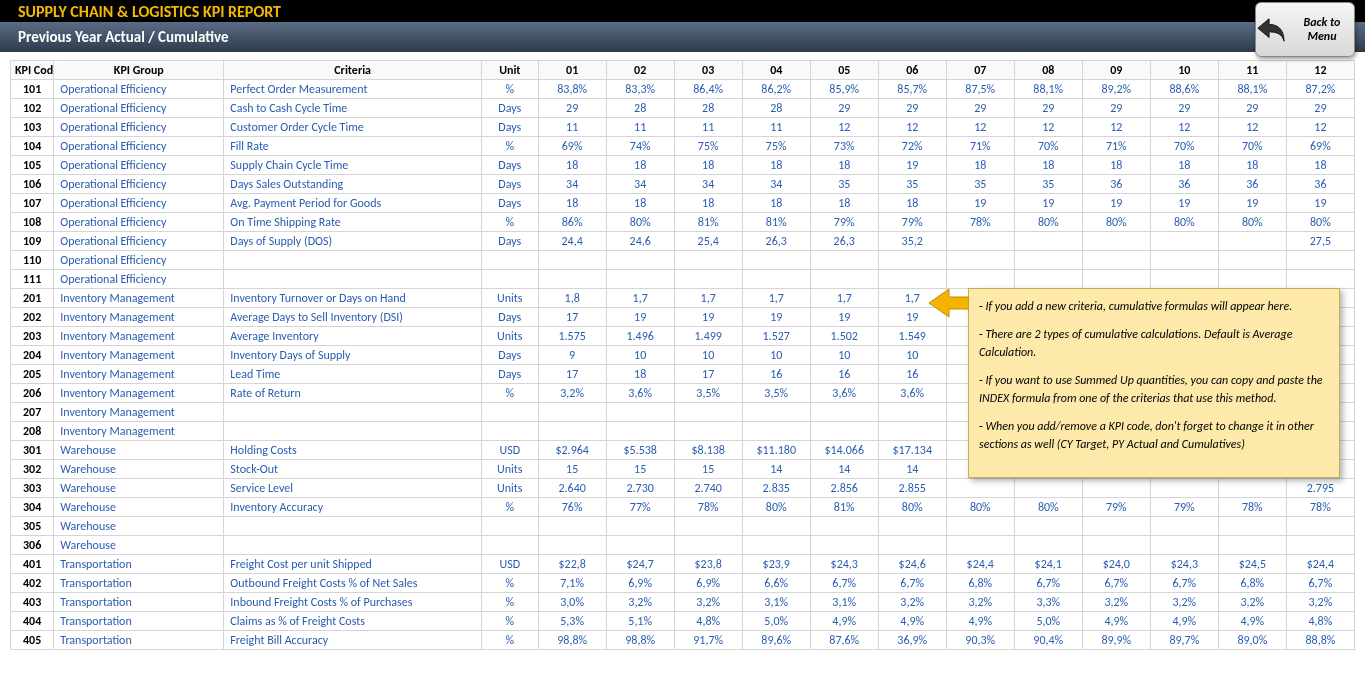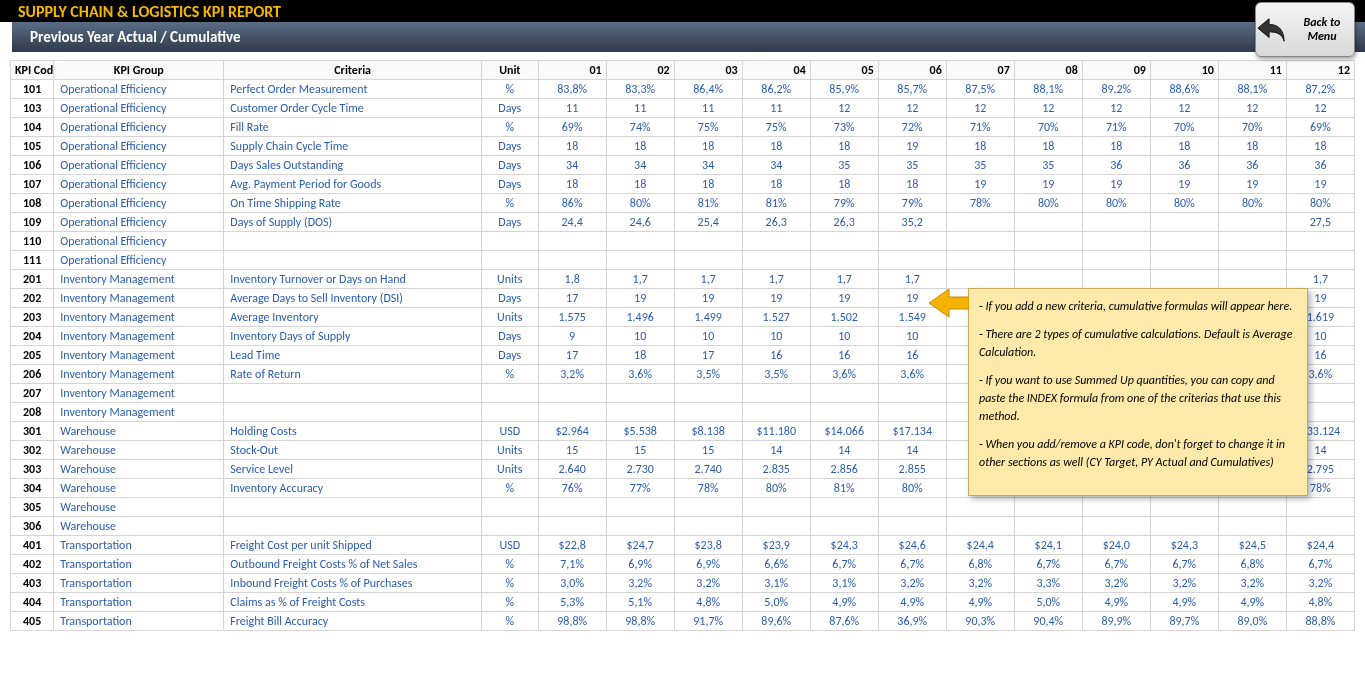--- a/index.html
+++ b/index.html
@@ -1,42 +1,42 @@
 <!DOCTYPE html>
 <html><head>
 <meta charset="utf-8">
 <style>
   * { box-sizing: border-box; margin: 0; padding: 0; }
   body { font-family: Calibri, "Segoe UI", Arial, sans-serif; background: #fff; font-size: 13px; width: 1365px; }
   .header-black { background: #000; color: #fff; height: 22px; display: flex; align-items: center; padding-left: 18px; }
   .header-black .title { color: #f5b800; font-weight: bold; font-size: 16px; }
-  .header-gray { background: linear-gradient(to bottom, #5a6d85, #2e3a4a); color: #fff; height: 30px; display: flex; align-items: center; padding-left: 18px; font-weight: bold; font-size: 15px; margin-left: 12px; }
+  .header-gray { background: linear-gradient(to bottom, #5a6d85, #2e3a4a); color: #fff; height: 30px; display: flex; align-items: center; padding-left: 18px; font-weight: bold; font-size: 15px; }
   .back-btn { position: absolute; right: 10px; top: 2px; width: 100px; height: 55px; background: linear-gradient(to bottom, #f5f5f5, #d8d8d8); border: 1px solid #888; border-radius: 6px; display: flex; align-items: center; justify-content: center; cursor: pointer; box-shadow: 1px 2px 4px rgba(0,0,0,0.4); }
   .back-btn svg { margin-right: 4px; }
   .back-btn .lbl { font-weight: bold; font-style: italic; font-size: 12px; line-height: 1.1; text-align: center; }
   .header-wrap { position: relative; }
   .table-wrap { padding: 8px 10px 0 10px; }
   table { border-collapse: collapse; width: 100%; table-layout: fixed; }
   th, td { border: 1px solid #d5d5d5; height: 19px; padding: 0 4px; white-space: nowrap; overflow: hidden; }
   th { background: #f9f9f9; font-weight: bold; font-size: 12px; text-align: center; }
   th.kcode { width: 42px; }
   th.kgroup { width: 165px; border-radius: 9px; }
   th.kcrit { width: 250px; }
   th.kunit { width: 55px; }
-  th.kmon { width: 66px; text-align: right; }
+  th.kmon { width: 66px; }
   td { font-size: 12px; }
   td.code { text-align: center; font-weight: bold; }
   td.group, td.crit { color: #2a5db0; text-align: left; padding-left: 6px; }
   td.unit { color: #2a5db0; text-align: center; }
   td.val { color: #2a5db0; text-align: center; }
   .callout {
     position: absolute;
     left: 968px;
     top: 288px;
-    width: 340px;
+    width: 372px;
     background: #fde9a9;
     border: 1px solid #c9a95a;
     box-shadow: 3px 3px 6px rgba(0,0,0,0.3);
     padding: 8px 10px 14px 10px;
     font-style: italic;
     font-size: 12px;
     line-height: 1.5;
   }
   .callout p { margin-bottom: 10px; }
   .arrow {
@@ -102,20 +102,38 @@
             <td class="val">85,9%</td>
             <td class="val">85,7%</td>
             <td class="val">87,5%</td>
             <td class="val">88,1%</td>
             <td class="val">89,2%</td>
             <td class="val">88,6%</td>
             <td class="val">88,1%</td>
             <td class="val">87,2%</td>
           </tr>
           <tr>
+            <td class="code">102</td>
+            <td class="group">Operational Efficiency</td>
+            <td class="crit">Cash to Cash Cycle Time</td>
+            <td class="unit">Days</td>
+            <td class="val">29</td>
+            <td class="val">28</td>
+            <td class="val">28</td>
+            <td class="val">28</td>
+            <td class="val">29</td>
+            <td class="val">29</td>
+            <td class="val">29</td>
+            <td class="val">29</td>
+            <td class="val">29</td>
+            <td class="val">29</td>
+            <td class="val">29</td>
+            <td class="val">29</td>
+          </tr>
+          <tr>
             <td class="code">103</td>
             <td class="group">Operational Efficiency</td>
             <td class="crit">Customer Order Cycle Time</td>
             <td class="unit">Days</td>
             <td class="val">11</td>
             <td class="val">11</td>
             <td class="val">11</td>
             <td class="val">11</td>
             <td class="val">12</td>
             <td class="val">12</td>

